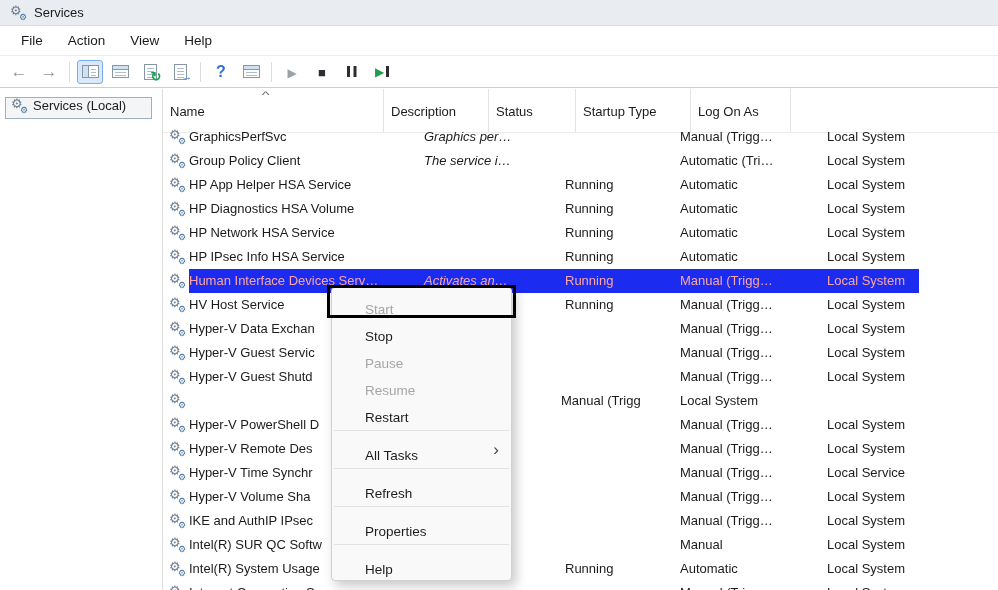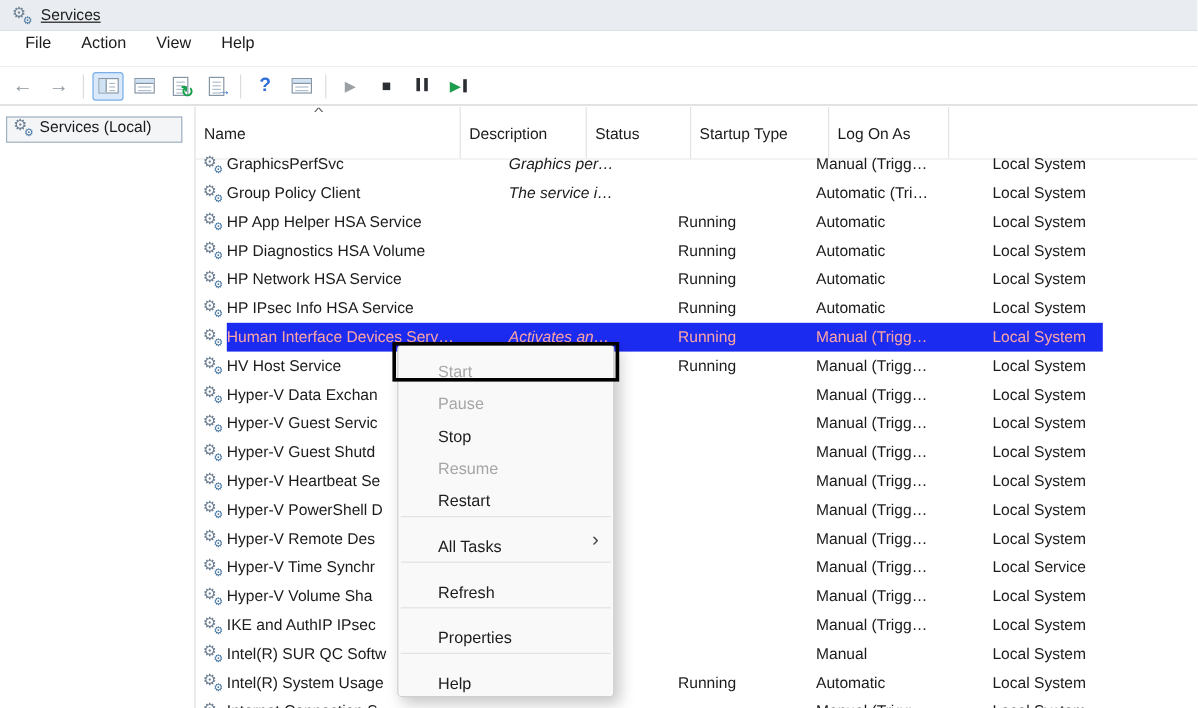--- a/index.html
+++ b/index.html
@@ -5,26 +5,26 @@
   * { box-sizing: border-box; margin: 0; padding: 0; }
   :root { --sel: #1c2bf0; }
   body {
     width: 998px; height: 590px; overflow: hidden; position: relative;
     font-family: "Liberation Sans", sans-serif; background: #fff; color: #1b1b1b;
   }
 
   
   .titlebar {
     height: 26px; background: #e9edf1; border-bottom: 1px solid #dcdfe3;
-    display: flex; align-items: center; padding-left: 10px; gap: 8px; font-size: 13px; text-decoration: underline;
+    display: flex; align-items: center; padding-left: 10px; gap: 8px; font-size: 13px;
   }
 
   
   .menubar {
-    height: 30px; background: #fff; display: flex; 
+    height: 30px; background: #fff; display: flex; align-items: center;
     padding-left: 17px; gap: 17px; font-size: 13.5px; border-bottom: 1px solid #ececec;
   }
   .menubar .mitem { padding: 2px 4px; cursor: default; }
 
   
   .toolbar {
     height: 32px; background: #fff; border-bottom: 1px solid #cfcfcf;
     display: flex; align-items: center; padding-left: 6px; gap: 4px;
   }
   .tb-btn { width: 26px; height: 24px; display: flex; align-items: center; justify-content: center; border: 1px solid transparent; }
@@ -303,21 +303,20 @@
       <span class="c name">Hyper-V Guest Shutd</span>
       <span class="c desc"></span>
       <span class="c status"></span>
       <span class="c startup">Manual (Trigg…</span>
       <span class="c logon">Local System</span>
     </div>
   </div>
         <div class="row">
     <span class="gears"></span>
     <div class="cells">
-      <span class="c name">Hyper-V Heartbeat Se</span>
       <span class="c desc"></span>
       <span class="c status"></span>
       <span class="c startup">Manual (Trigg…</span>
       <span class="c logon">Local System</span>
     </div>
   </div>
         <div class="row">
     <span class="gears"></span>
     <div class="cells">
       <span class="c name">Hyper-V PowerShell D</span>
@@ -400,26 +399,26 @@
       </div>
   </div>
 
 </div>
 
 <div class="context-menu">
     <div class="menu-item disabled">
     <span class="mi-label">Start</span>
 
   </div>
+    <div class="menu-item">
+    <span class="mi-label">Stop</span>
+
+  </div>
     <div class="menu-item disabled">
     <span class="mi-label">Pause</span>
-
-  </div>
-    <div class="menu-item">
-    <span class="mi-label">Stop</span>
 
   </div>
     <div class="menu-item disabled">
     <span class="mi-label">Resume</span>
 
   </div>
     <div class="menu-item">
     <span class="mi-label">Restart</span>
 
   </div>

